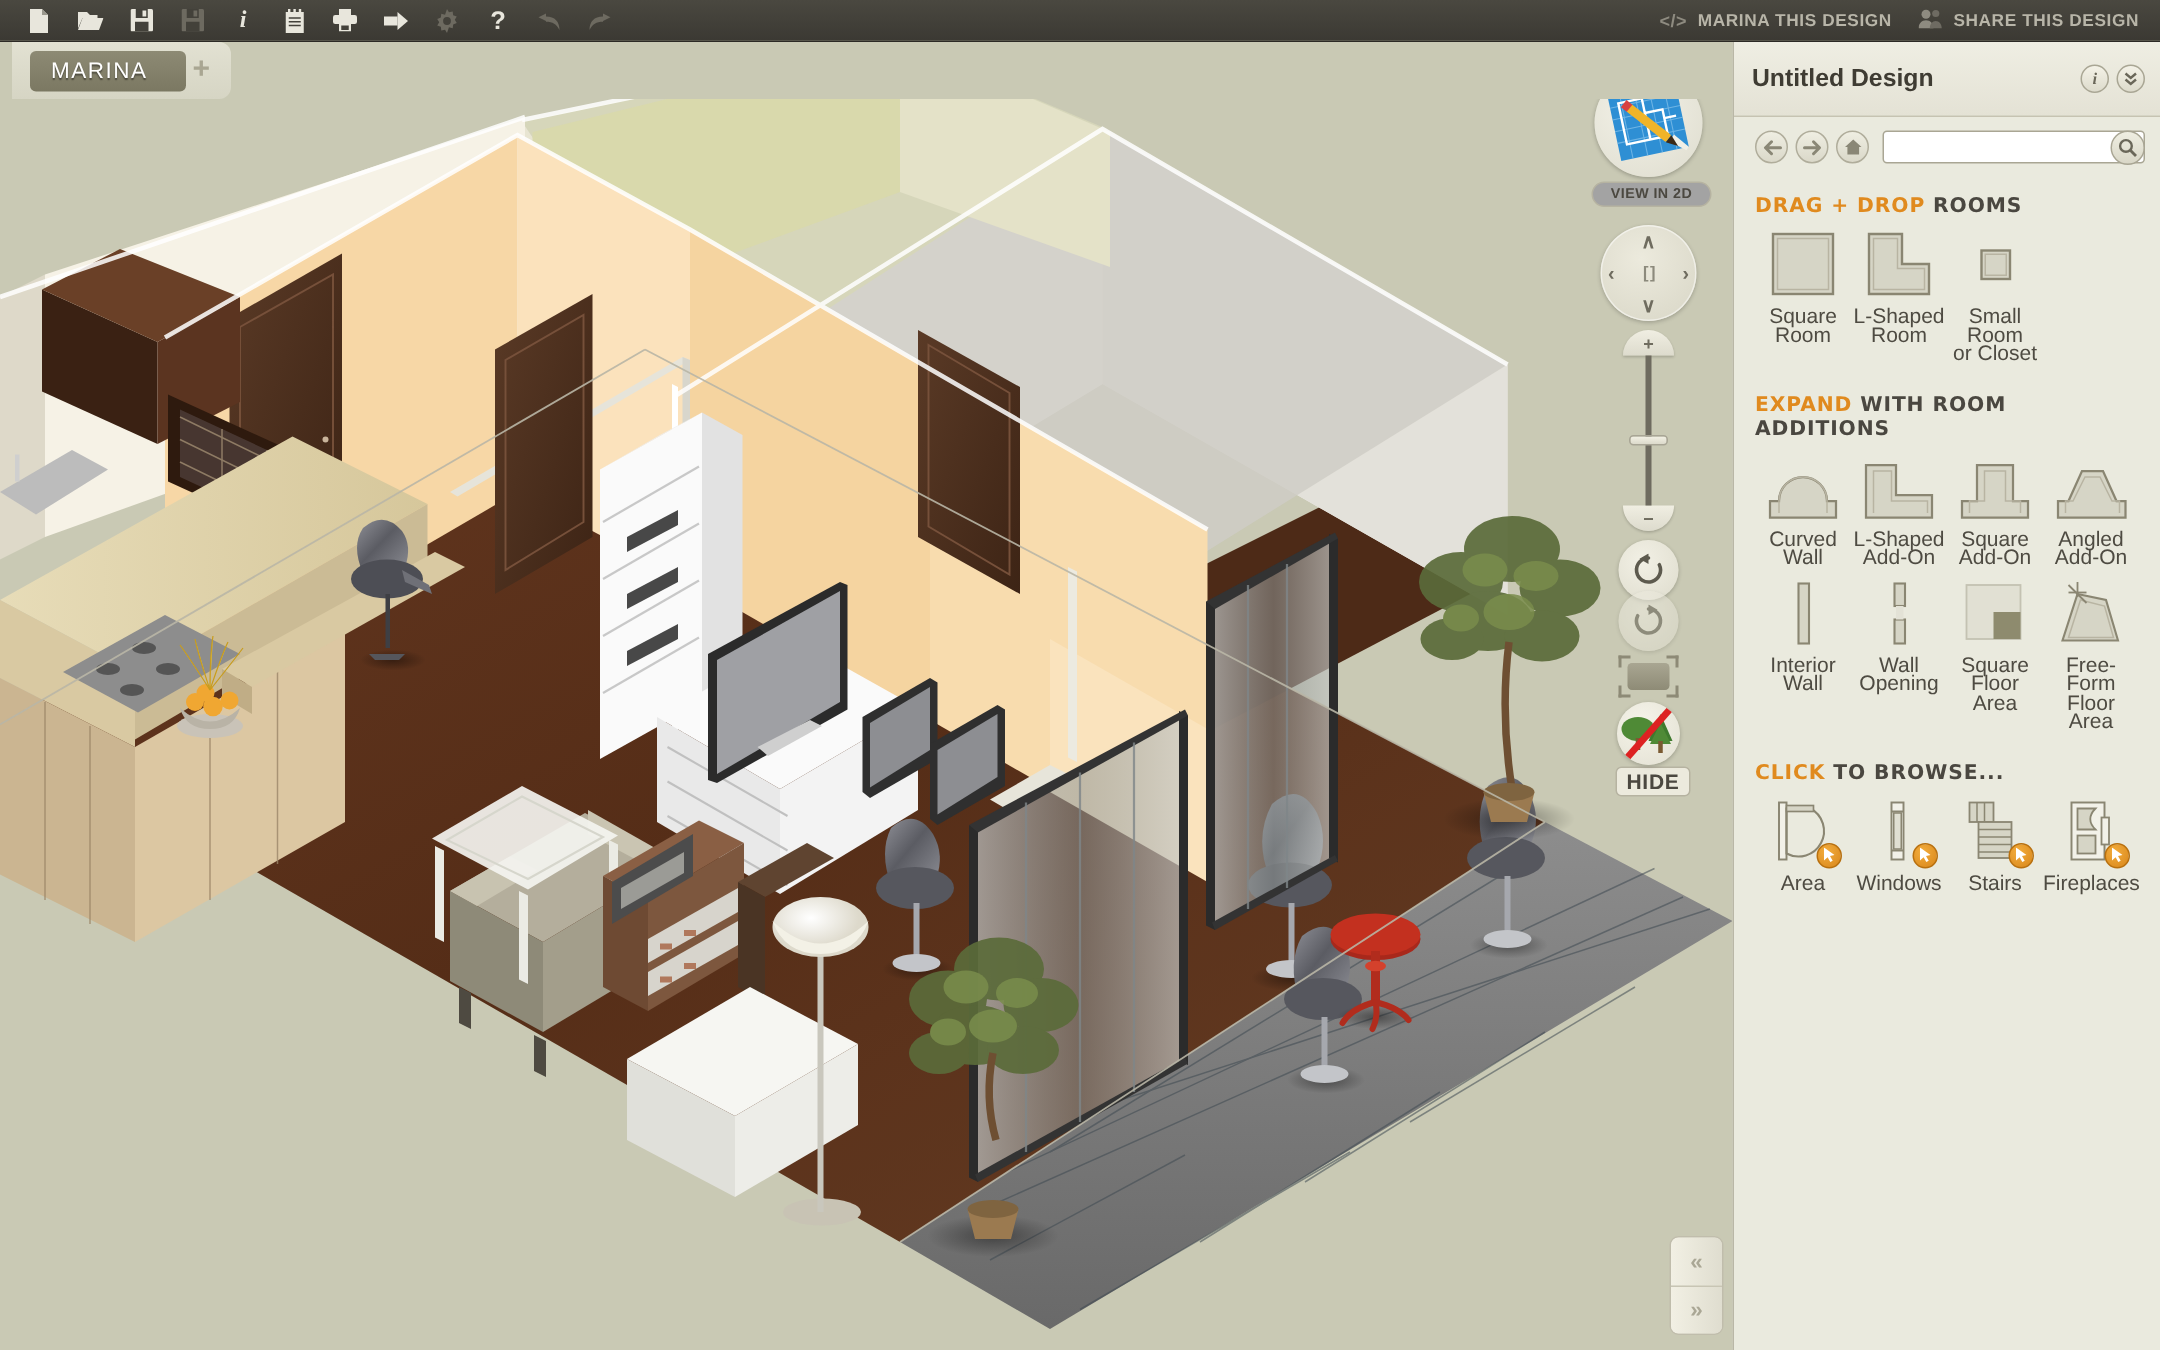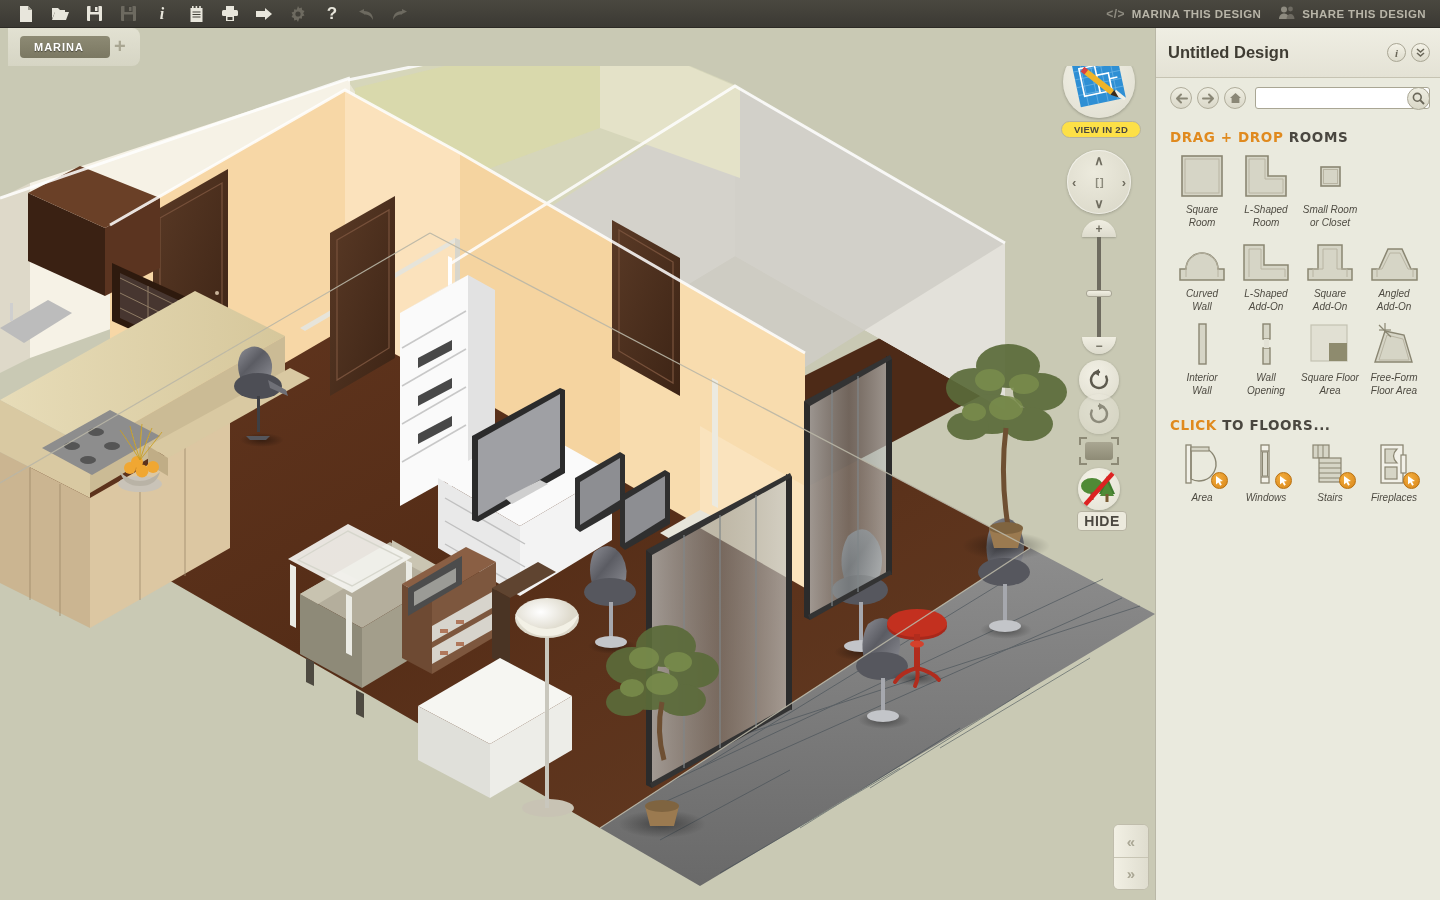--- a/index.html
+++ b/index.html
@@ -40,21 +40,21 @@
   }
   .tabwrap {
     position: absolute; left: 8px; top: 0; height: 38px;
     background: linear-gradient(#e2e1d2, #d6d5c4);
     border-radius: 0 8px 8px 0;
     display: flex; align-items: center; gap: 4px;
     padding: 0 14px 0 12px;
   }
   .design-tab {
     background: linear-gradient(#8d8a74, #7b7862);
-    color: #fff; font-size: 11px; font-weight: bold; letter-spacing: 1px;
+    color: #fff; font-size: 15px; font-weight: normal; letter-spacing: 1px;
     padding: 5px 26px 5px 14px; border-radius: 4px;
     text-shadow: 0 1px 1px rgba(0,0,0,.45);
     cursor: pointer;
   }
   .tab-add { color: #a9a692; font-size: 20px; font-weight: bold; cursor: pointer; line-height: 1; padding-bottom: 3px; }
 
   
   .canvas {
     position: absolute; left: 0; top: 28px; width: 1155px; height: 872px;
     background: #c9c9b4;
@@ -68,21 +68,21 @@
   .view2d-btn { width: 76px; margin: 0 auto; cursor: pointer; }
   .view2d-circle {
     width: 72px; height: 72px; border-radius: 50%;
     background: radial-gradient(circle at 40% 35%, #f3f2e8, #dedcce);
     box-shadow: 0 1px 3px rgba(0,0,0,.25);
     display: flex; align-items: center; justify-content: center;
     margin: 0 auto;
   }
   .view2d-label {
     margin: 3px auto 0; width: 80px; text-align: center;
-    background: #fde047; border: 1px solid #b6b3a1; border-radius: 9px;
+    background: #a3a3a3; border: 1px solid #b6b3a1; border-radius: 9px;
     font-size: 9.5px; font-weight: bold; color: #4b4840; padding: 2px 0;
     letter-spacing: .3px;
   }
   .dpad {
     width: 64px; height: 64px; border-radius: 50%; margin: 12px auto 0;
     background: radial-gradient(circle at 42% 35%, #eceadd, #d8d6c6);
     box-shadow: 0 1px 3px rgba(0,0,0,.22), inset 0 0 0 1px rgba(255,255,255,.5);
     position: relative; cursor: pointer;
   }
   .dpad span { position: absolute; color: #6f6c5f; font-size: 13px; font-weight: bold; }
@@ -231,21 +231,21 @@
   .sec-head {
     margin-top: 20px; font-size: 13.5px; font-weight: bold;
     letter-spacing: .6px; color: #4a4740;
     font-family: "DejaVu Sans", sans-serif;
   }
   .sec-head .hi { color: #e08a1e; }
   .tile-row { display: flex; margin-top: 8px; }
   .tile { width: 64px; text-align: center; cursor: pointer; }
   .tile .art { height: 46px; display: flex; align-items: flex-end; justify-content: center; position: relative; }
   .tile .cap {
-    font-size: 10px; color: #4e4b42; line-height: 12.5px; margin-top: 5px; font-style: italic;
+    font-size: 14px; color: #4e4b42; line-height: 12.5px; margin-top: 5px;
   }
   .badge {
     position: absolute; right: 6px; bottom: -2px; width: 17px; height: 17px; border-radius: 50%;
     background: radial-gradient(circle at 38% 32%, #f3ad3d, #d8861a);
     border: 1px solid #b8700f;
     display: flex; align-items: center; justify-content: center;
   }
   .badge svg { display: block; }
 </style>
 </head>
@@ -919,20 +919,24 @@
                 <rect x="14" y="14" width="19" height="19" fill="#d6d5c6" stroke="#8a8672" stroke-width="1.6"></rect>
                 <rect x="16.5" y="16.5" width="14" height="14" fill="none" stroke="#b8b4a2" stroke-width="1"></rect>
               </svg>
           </div>
           <div class="cap">Small Room<br>or Closet</div>
         </div>
       </div>
     </div>
 
     <div class="section">
+      <div class="sec-head">
+        <span class="hi">EXPAND</span> 
+        <span>WITH ROOM ADDITIONS</span>
+      </div>
       <div class="tile-row">
         <div class="tile">
           <div class="art">
             <svg width="50" height="42" viewBox="0 0 50 42">
                 <path d="M3 39V28h6a16 16 0 0 1 32 0h6v11z" fill="#d6d5c6" stroke="#8a8672" stroke-width="1.5"></path>
                 <path d="M9 36v-8a16 16 0 0 1 32 0v8" fill="none" stroke="#b8b4a2" stroke-width="1"></path>
               </svg>
           </div>
           <div class="cap">Curved<br>Wall</div>
         </div>
@@ -1006,21 +1010,21 @@
               </svg>
           </div>
           <div class="cap">Free-Form<br>Floor Area</div>
         </div>
       </div>
     </div>
 
     <div class="section">
       <div class="sec-head">
         <span class="hi">CLICK</span> 
-        <span>TO FLOORS...</span>
+        <span>TO BROWSE...</span>
       </div>
       <div class="tile-row">
         <div class="tile">
           <div class="art">
             <svg width="46" height="46" viewBox="0 0 46 46">
                 <rect x="7" y="4" width="5" height="38" fill="#f2f1e8" stroke="#8a8672" stroke-width="1.3"></rect>
                 <path d="M12 8h16a16 16 0 0 1-16 30z" fill="none" stroke="#8a8672" stroke-width="1.4"></path>
                 <rect x="12" y="6" width="18" height="4" fill="#d6d5c6" stroke="#8a8672" stroke-width="1.1"></rect>
               </svg>
             <div class="badge">

